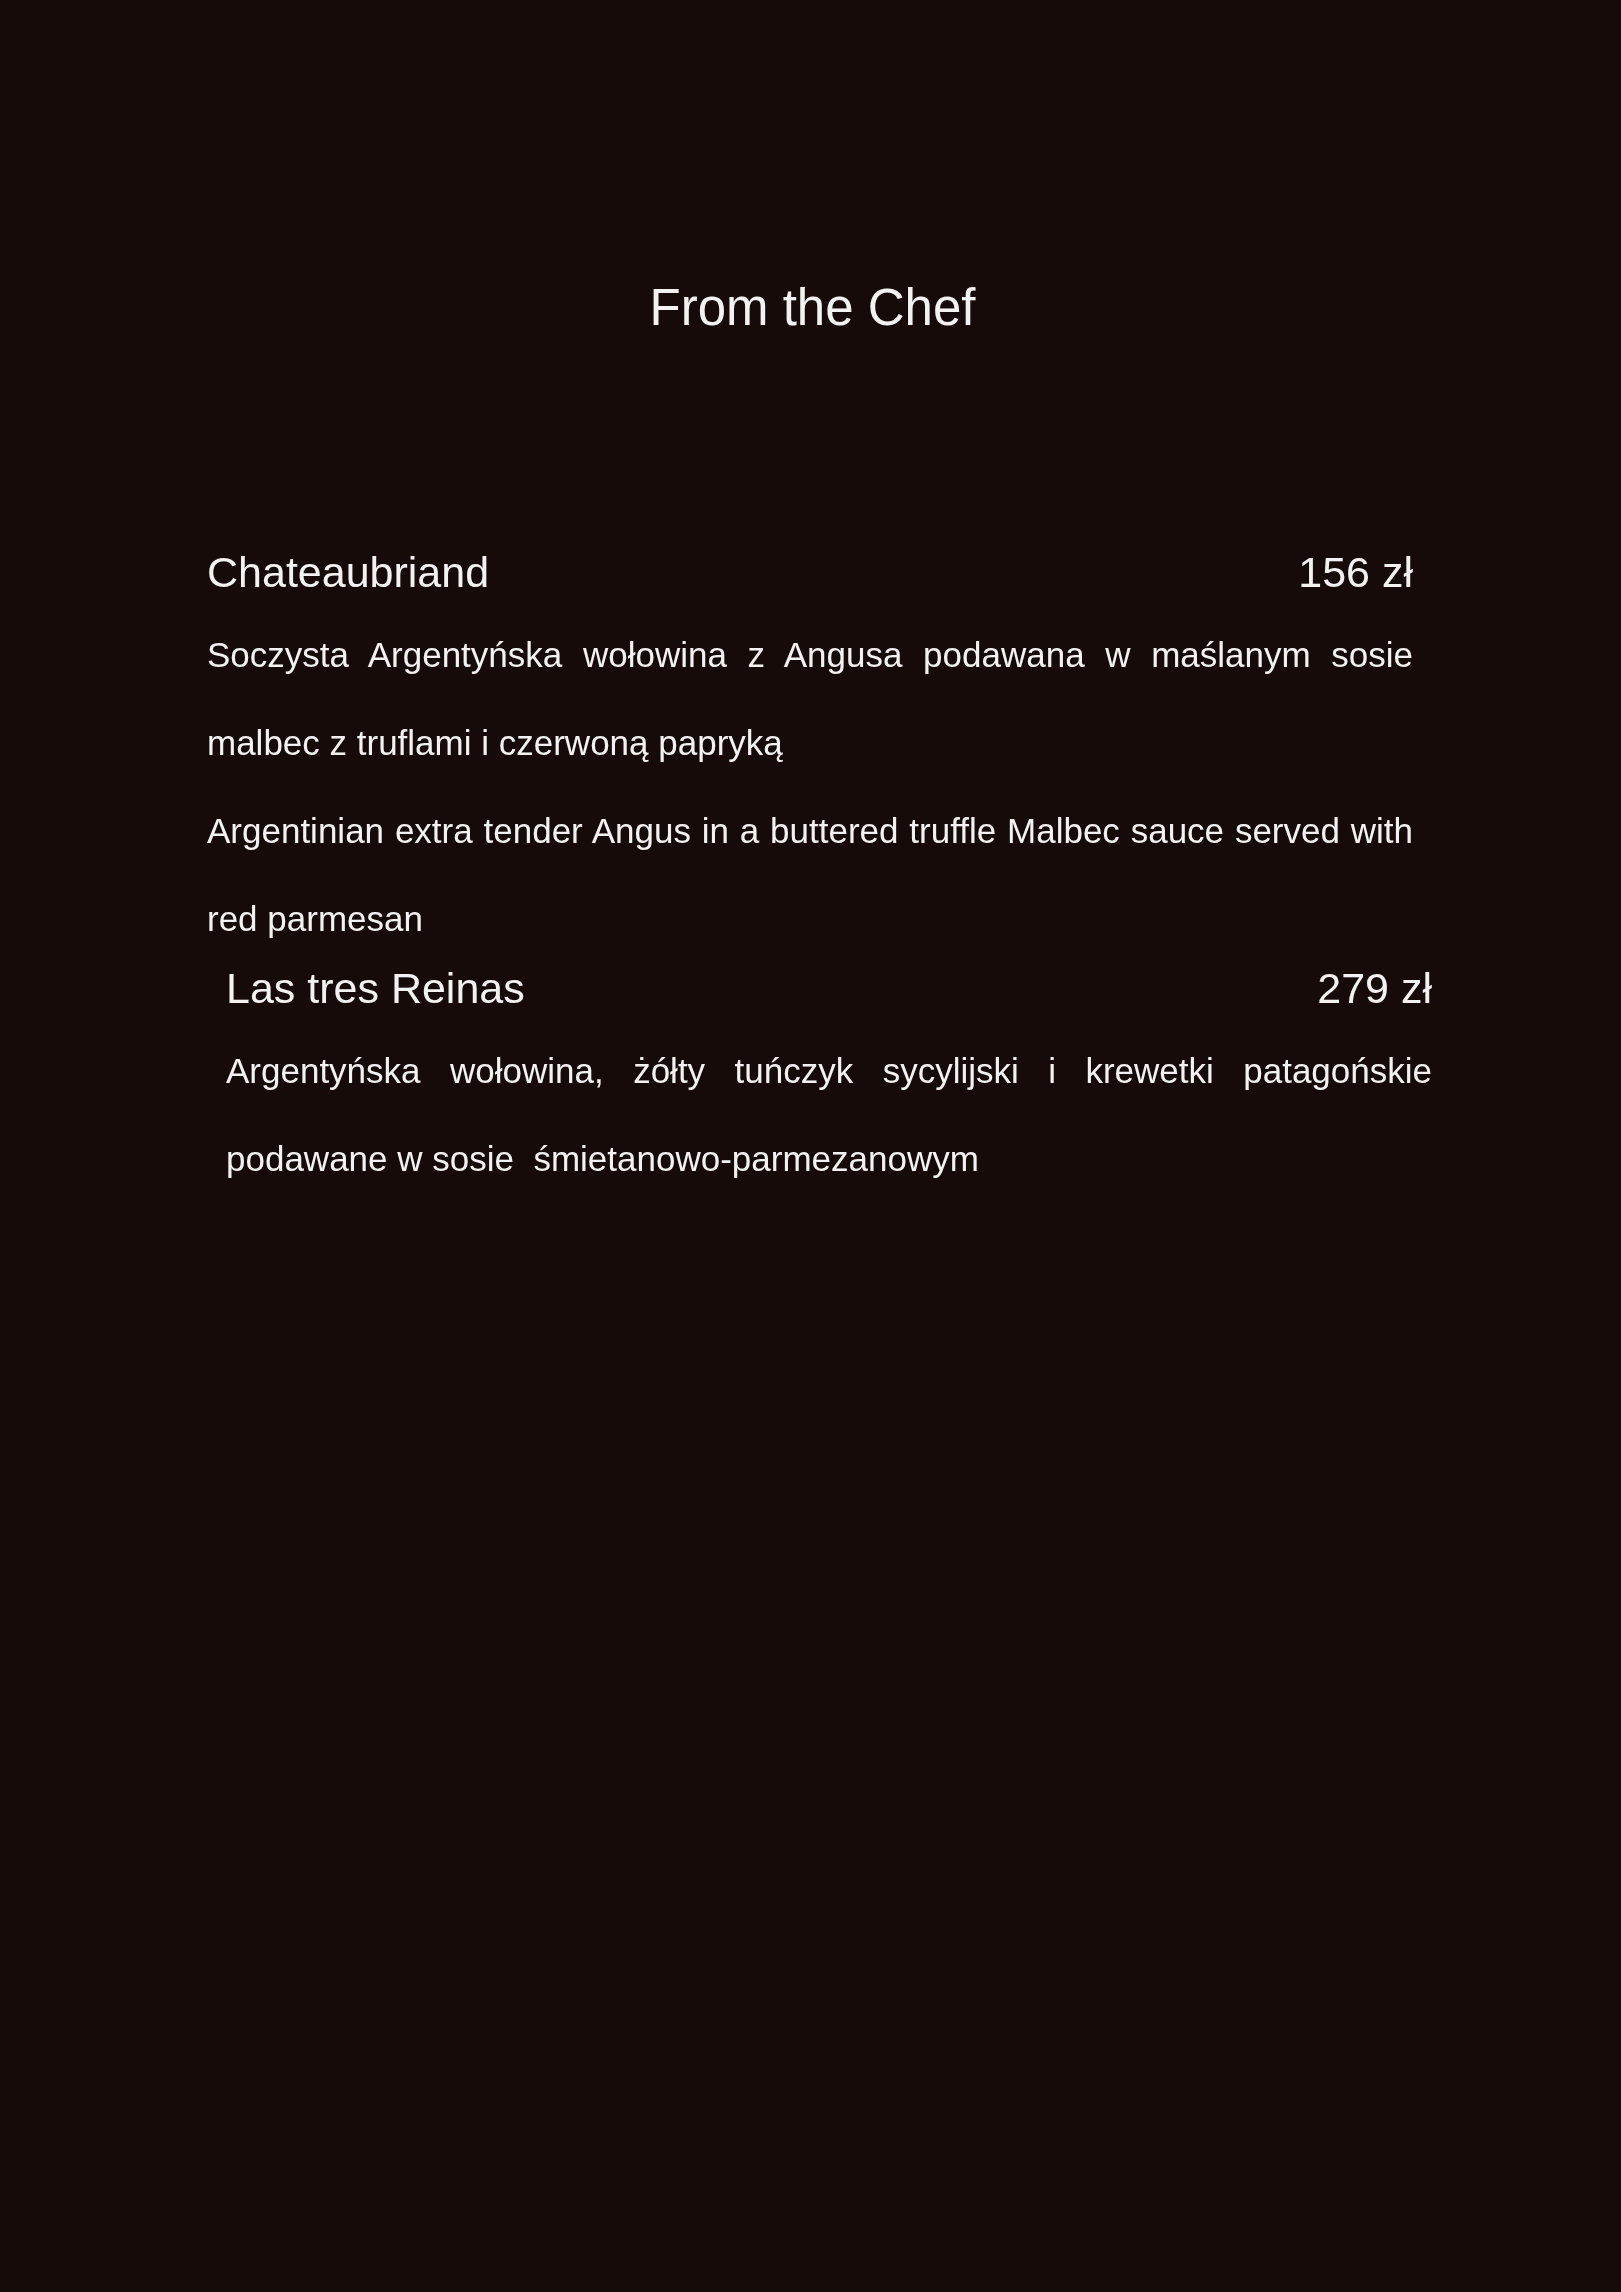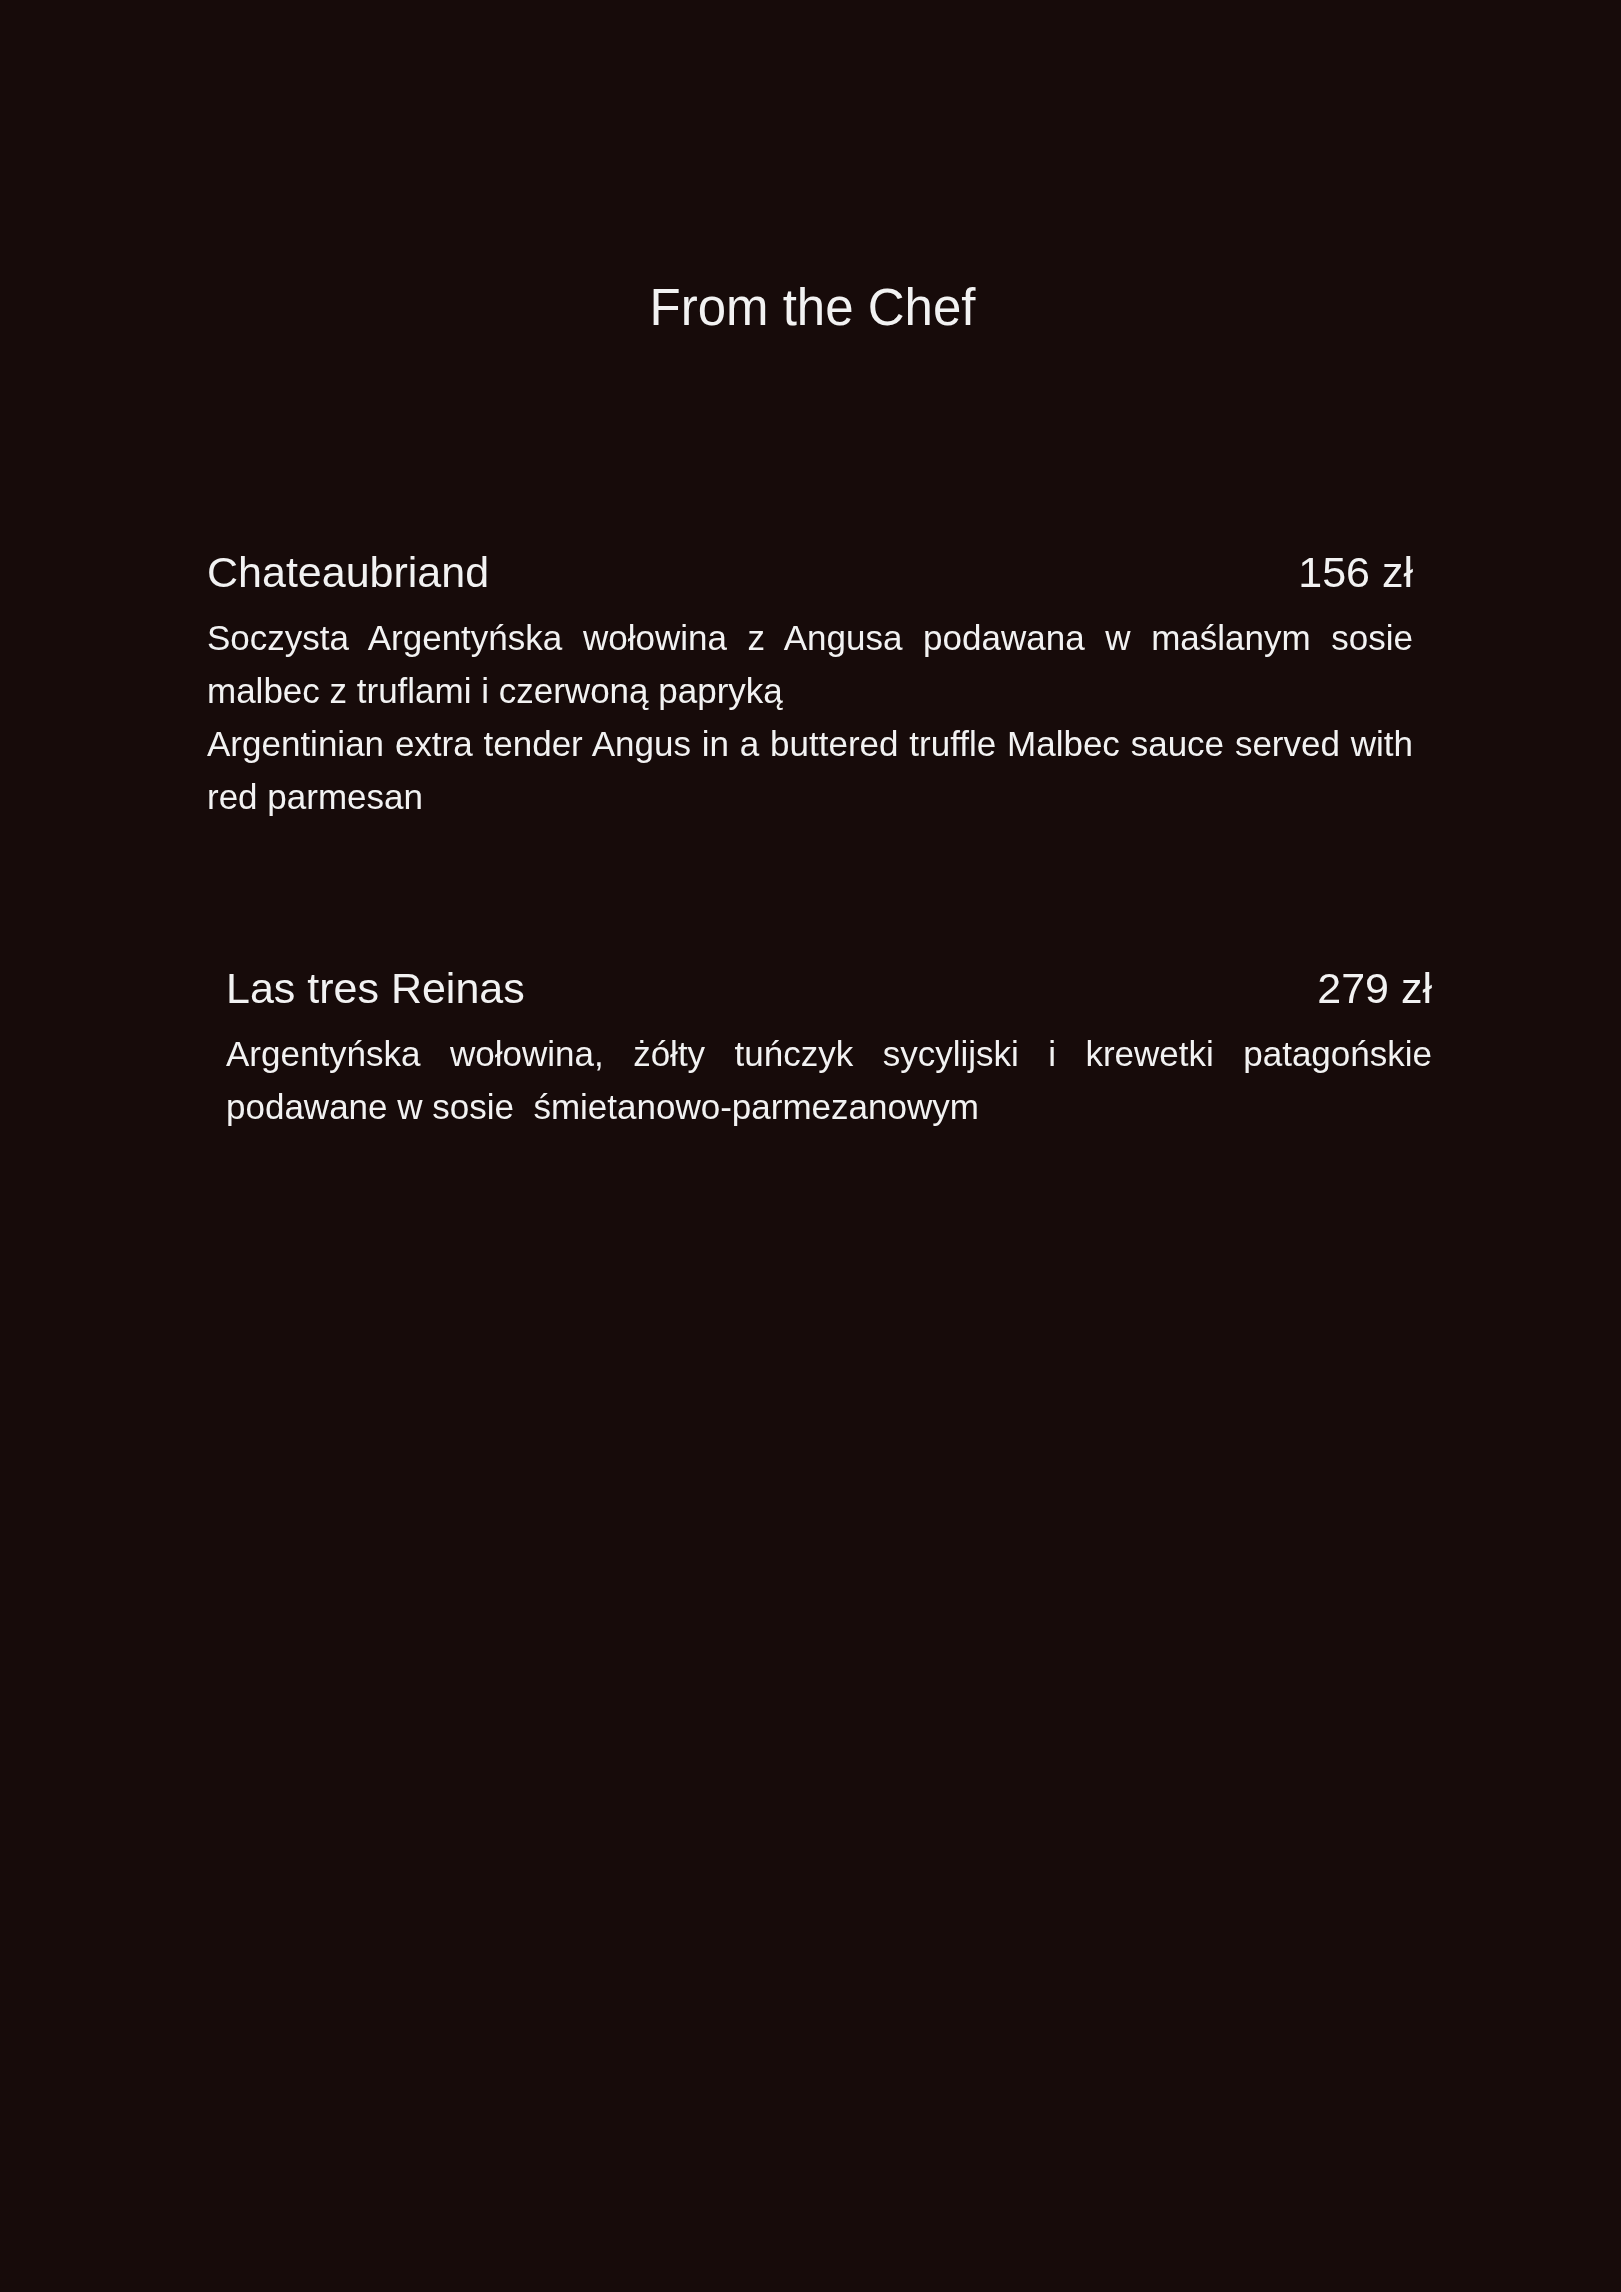--- a/index.html
+++ b/index.html
@@ -35,21 +35,21 @@
       display: flex;
       justify-content: space-between;
       align-items: baseline;
       font-size: 43px;
       line-height: 51px;
       height: 51px;
     }
     .item-desc {
       margin-top: 12.7px;
       font-size: 35px;
-      line-height: 53px;
+      line-height: 88px;
       text-align: justify;
     }
     .item-desc p {
       margin: 0;
       white-space: pre-wrap;
     }
   </style>
 </head>
 <body>
 

